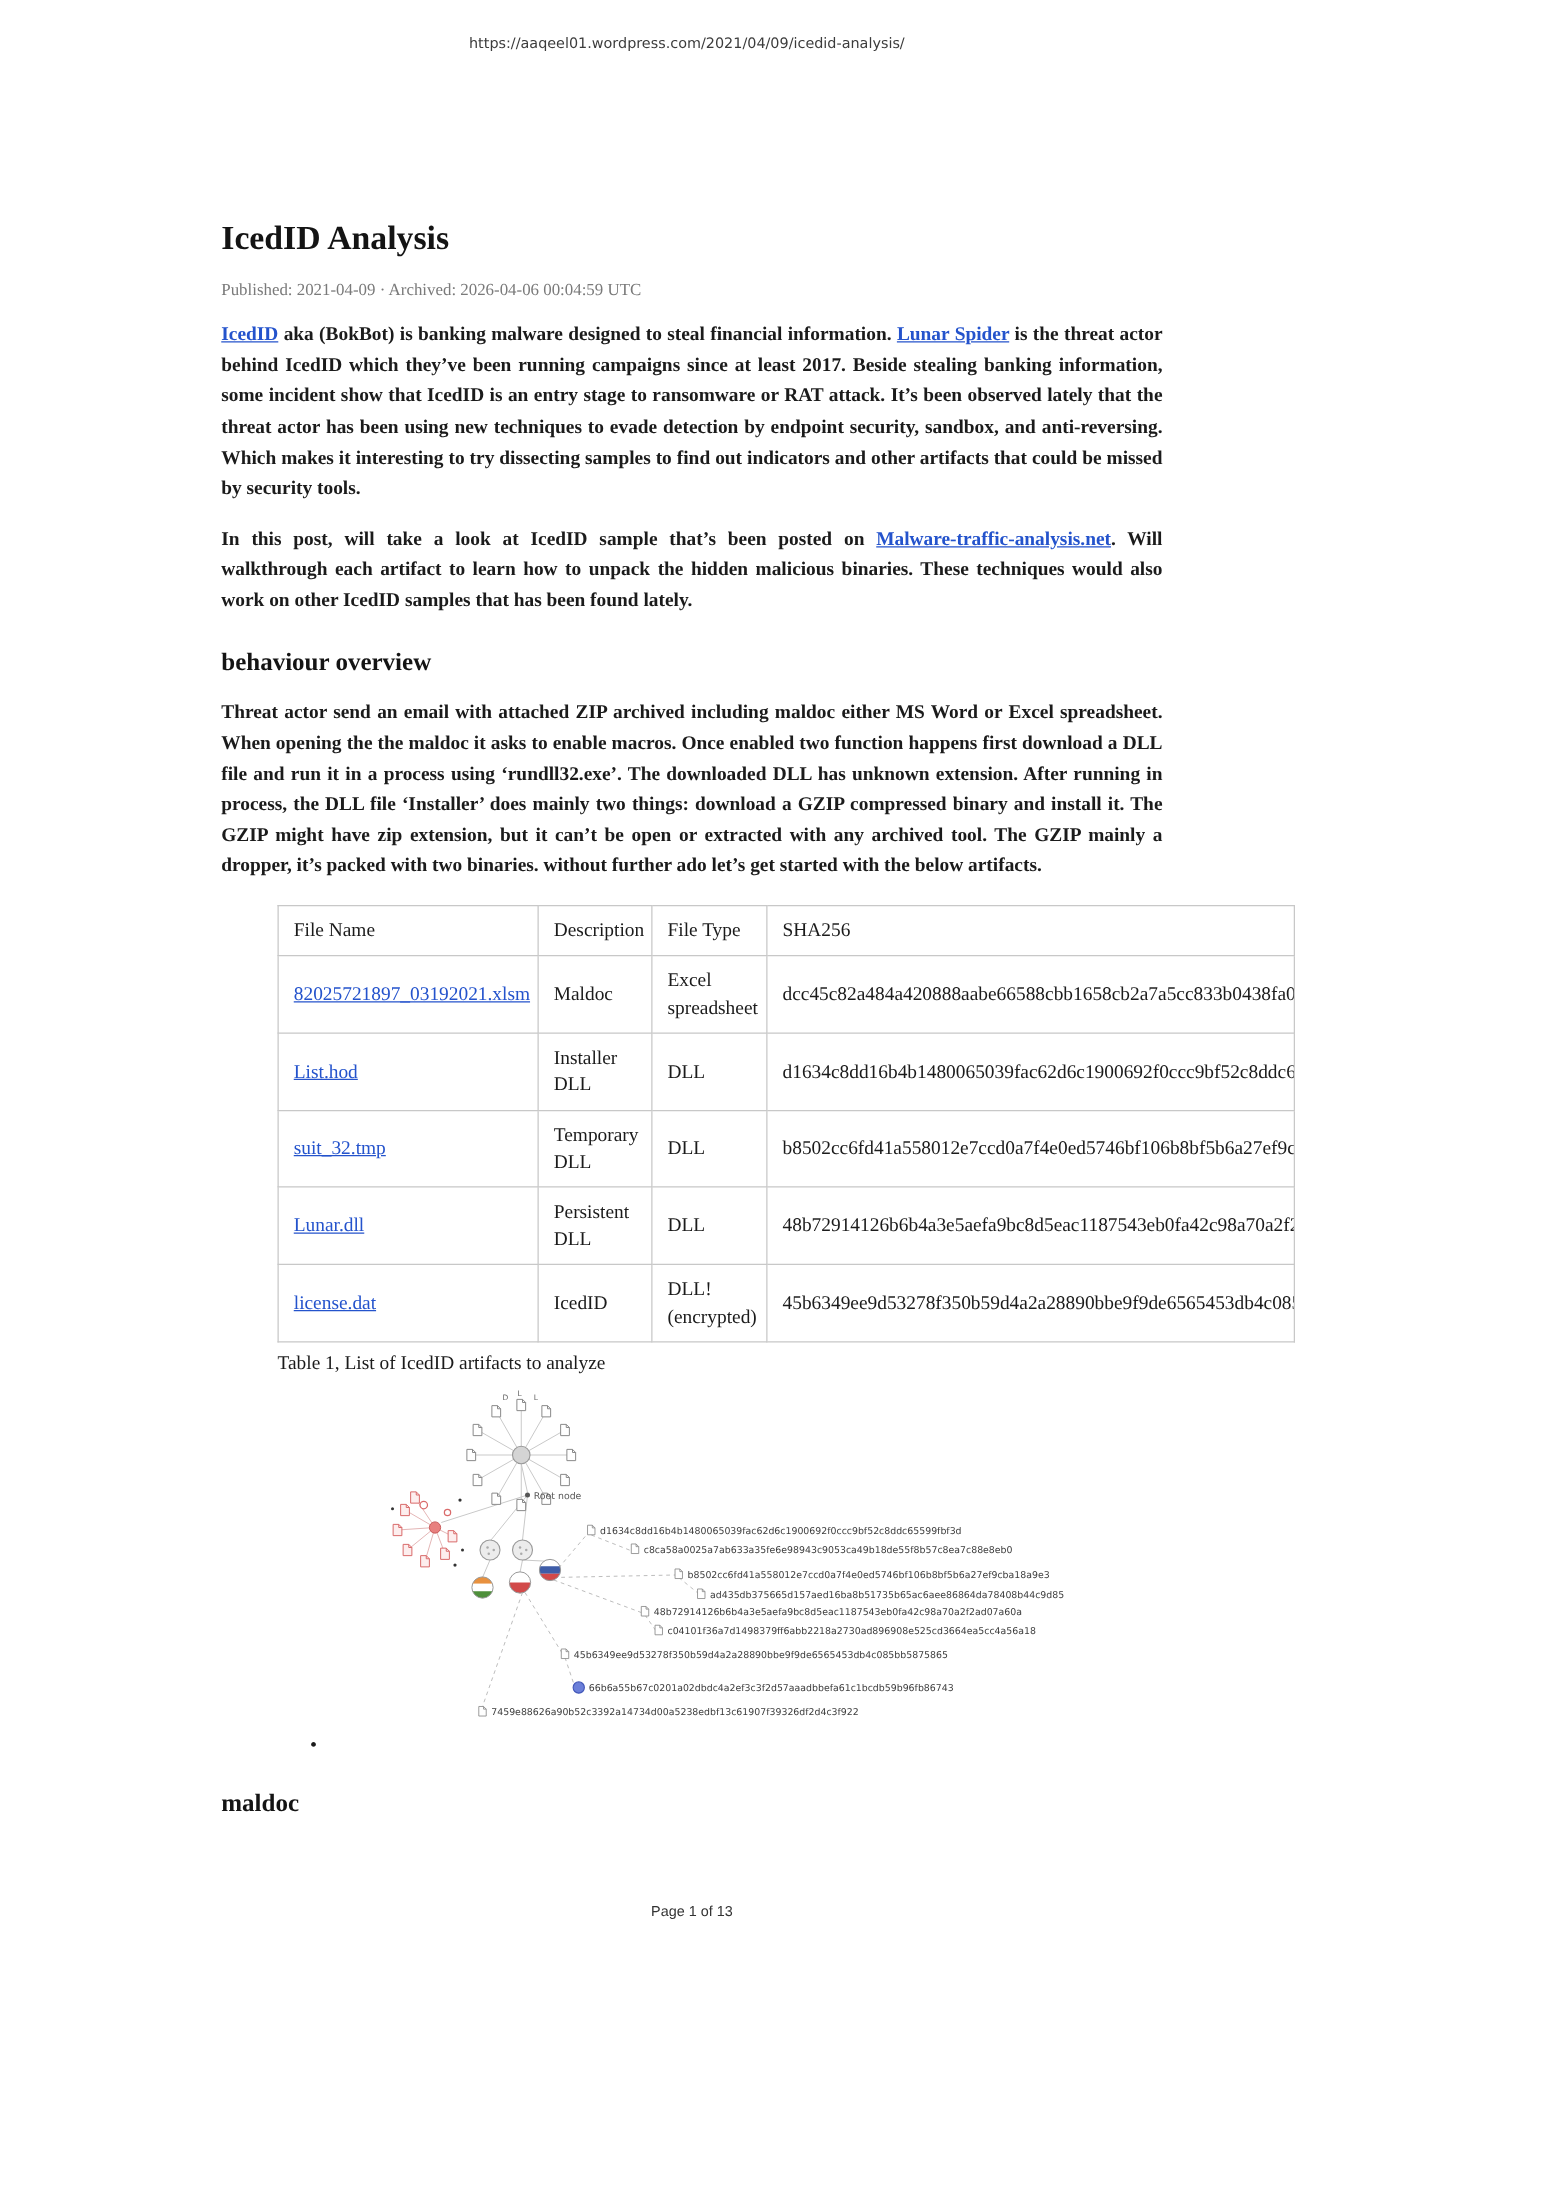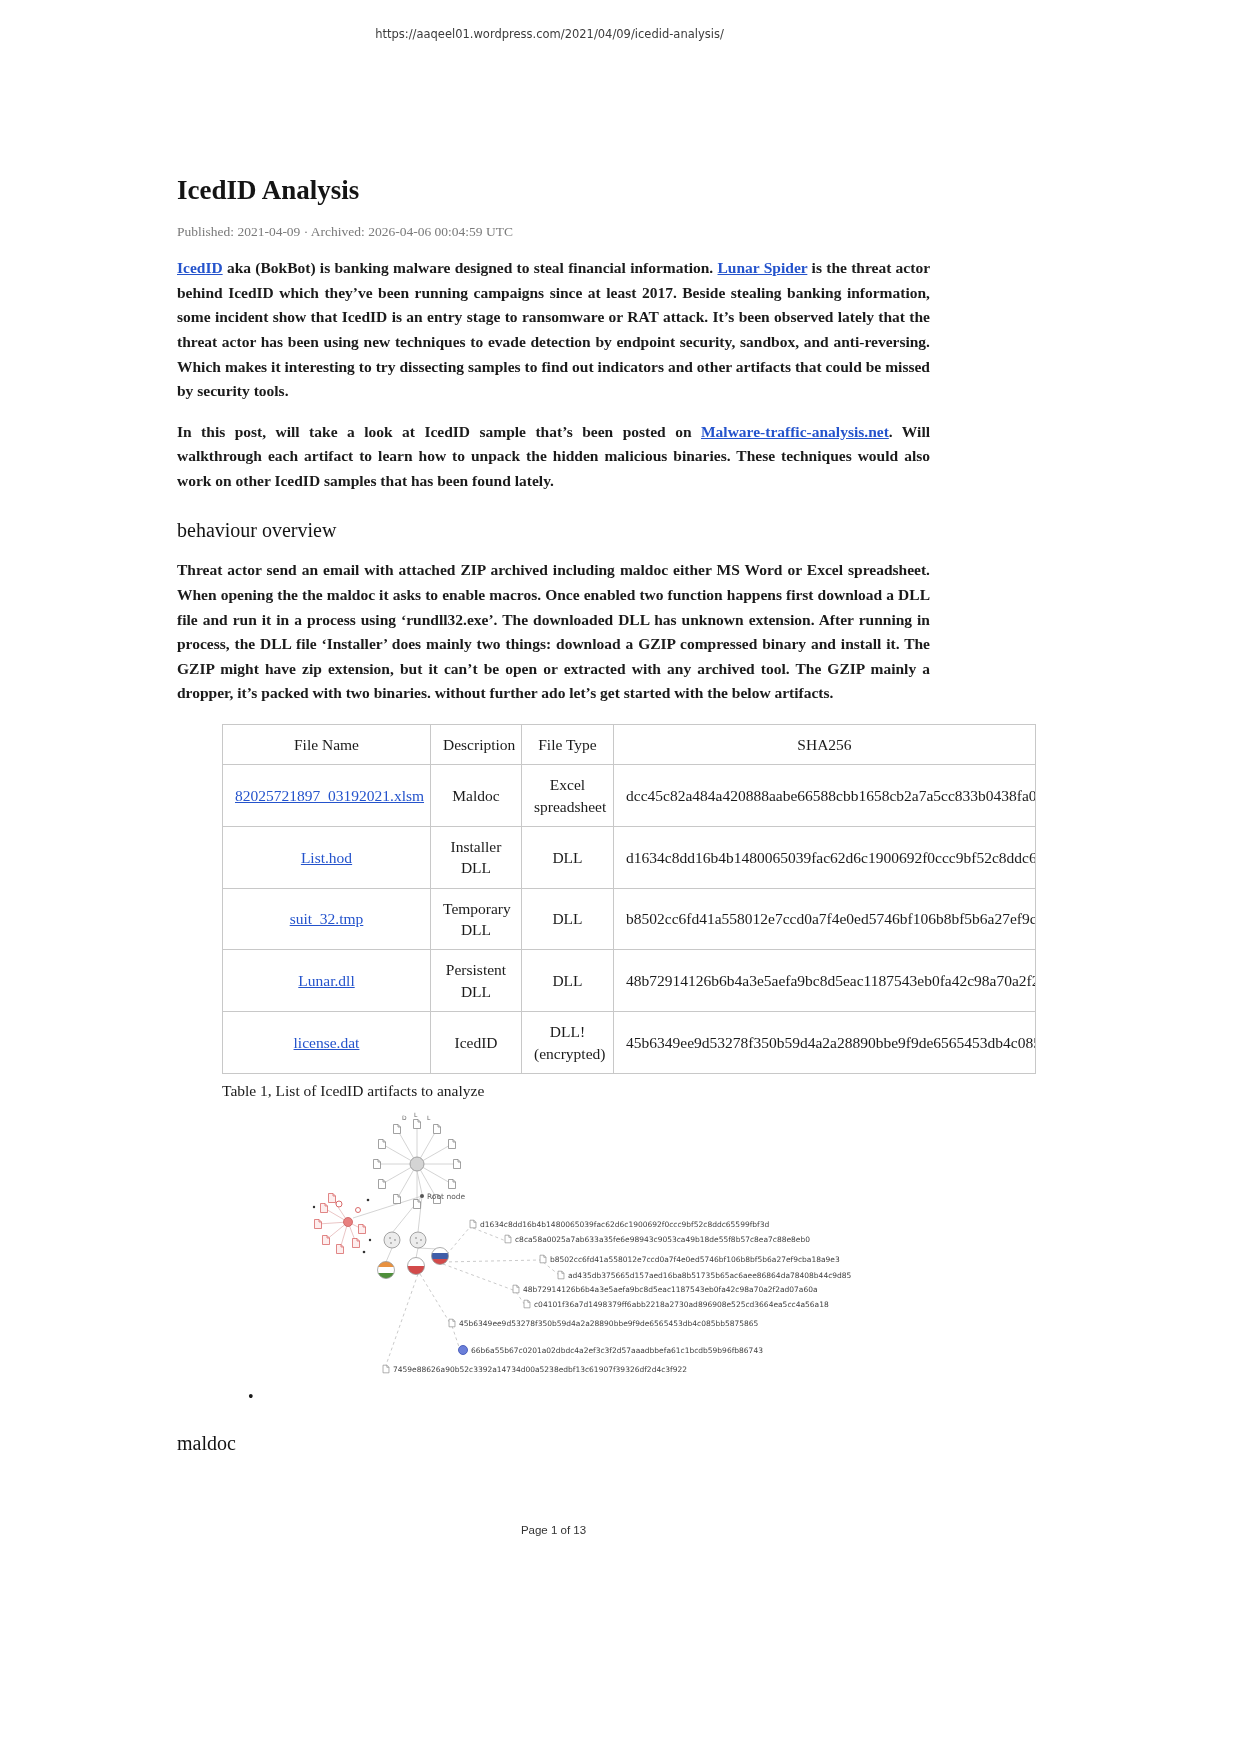--- a/index.html
+++ b/index.html
@@ -14,25 +14,25 @@
   }
   .print-footer {
     position:absolute; top:1524px; left:177px; width:753px; text-align:center;
     font-family:Liberation Sans, sans-serif; font-size:11.5px; color:#333;
   }
   .content { position:absolute; left:177px; top:176px; width:753px; }
   h1.title { font-size:27px; line-height:1.05; font-weight:bold; color:#141414; }
   .meta { margin-top:20px; font-size:13.5px; color:#7a7a7a; }
   p.body { margin-top:16px; font-size:15.5px; line-height:1.585; text-align:justify;font-weight:bold; }
   a.link { color:#2453cc; text-decoration:underline; cursor:pointer; }
-  h2.section { margin-top:26px; font-size:20px; font-weight:normal; color:#141414; }
+  h2.section { margin-top:26px; font-size:20px; font-weight:bold; color:#141414; }
   .table-wrap { margin-top:18px; margin-left:45px; width:813px; }
   table.artifacts { border-collapse:collapse; table-layout:fixed; width:813px; font-size:15.5px; }
   table.artifacts th, table.artifacts td {
-    border:1px solid #c8c8c8; padding:9px 12px; text-align:center;
+    border:1px solid #c8c8c8; padding:9px 12px; text-align:left;
     font-weight:normal; vertical-align:middle; line-height:1.38; overflow:hidden;
   }
   td.sha { white-space:nowrap; }
   .caption { margin-top:8px; margin-left:45px; font-size:15.5px; }
   .graph-wrap { margin-top:12px; margin-left:133px; width:730px; height:272px; }
   svg.graph { overflow:hidden; display:block; }
   .bullet { display:block; margin-top:4px; margin-left:71px; font-size:16px; }
   .gtext { font-family:"DejaVu Sans", sans-serif; font-size:7.5px; fill:#3d3d3d; }
   .gtiny  { font-family:"DejaVu Sans", sans-serif; font-size:6px; fill:#666; }
   .glabel { font-family:"DejaVu Sans", sans-serif; font-size:7.5px; fill:#5a5a5a; }

